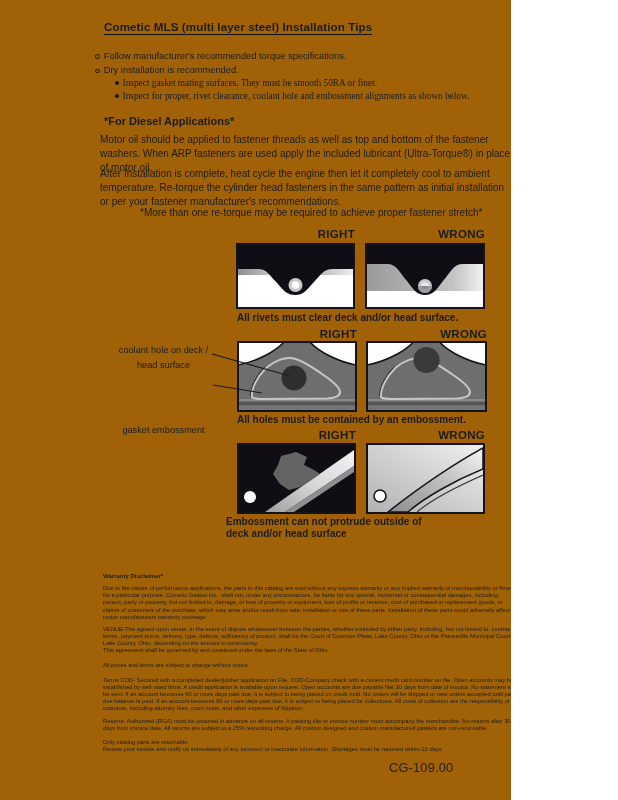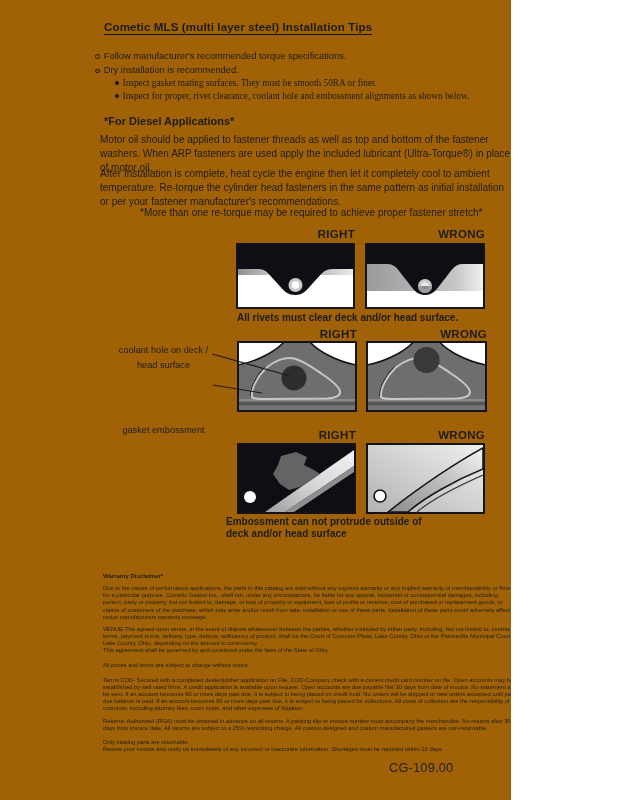--- a/index.html
+++ b/index.html
@@ -151,20 +151,21 @@
       <path d="M13,54 C12,46 18,34 27,25 C35,18 46,13.5 55,15.5 C65,18 73,24 83,31 C92,37 100,43 101,48.5 C101.5,52.5 97,55 88,55.5 L25,56 C17,56 13.5,55.2 13,54 Z" fill="none" stroke="#c7c7c7" stroke-width="2"></path>
       <circle cx="58" cy="17" r="13" fill="#3a3a3a"></circle>
     </svg>
   </div>
 
   <svg class="abs leader" width="185" height="62">
     <line x1="100" y1="14" x2="178" y2="36" stroke="#1c1c1c" stroke-width="1.1"></line>
     <line x1="101" y1="45" x2="150" y2="53" stroke="#1c1c1c" stroke-width="1.1"></line>
   </svg>
 
+  <div class="abs fig-cap" style="left:237px;top:414px;width:260px;">All holes must be contained by an embossment.</div>
 
   <div class="abs fig-h" style="left:237px;top:429px;width:119px;">RIGHT</div>
   <div class="abs fig-h" style="left:366px;top:429px;width:119px;">WRONG</div>
 
   <div class="abs fig-box" style="left:237px;top:443px;width:119px;height:71px;">
     <svg viewBox="0 0 115 67" preserveAspectRatio="none">
       <defs>
         <linearGradient id="g3R" x1="0" y1="1" x2="1" y2="0">
             <stop offset="0" stop-color="#9e9e9e"></stop>
             <stop offset="0.5" stop-color="#d8d8d8"></stop>

